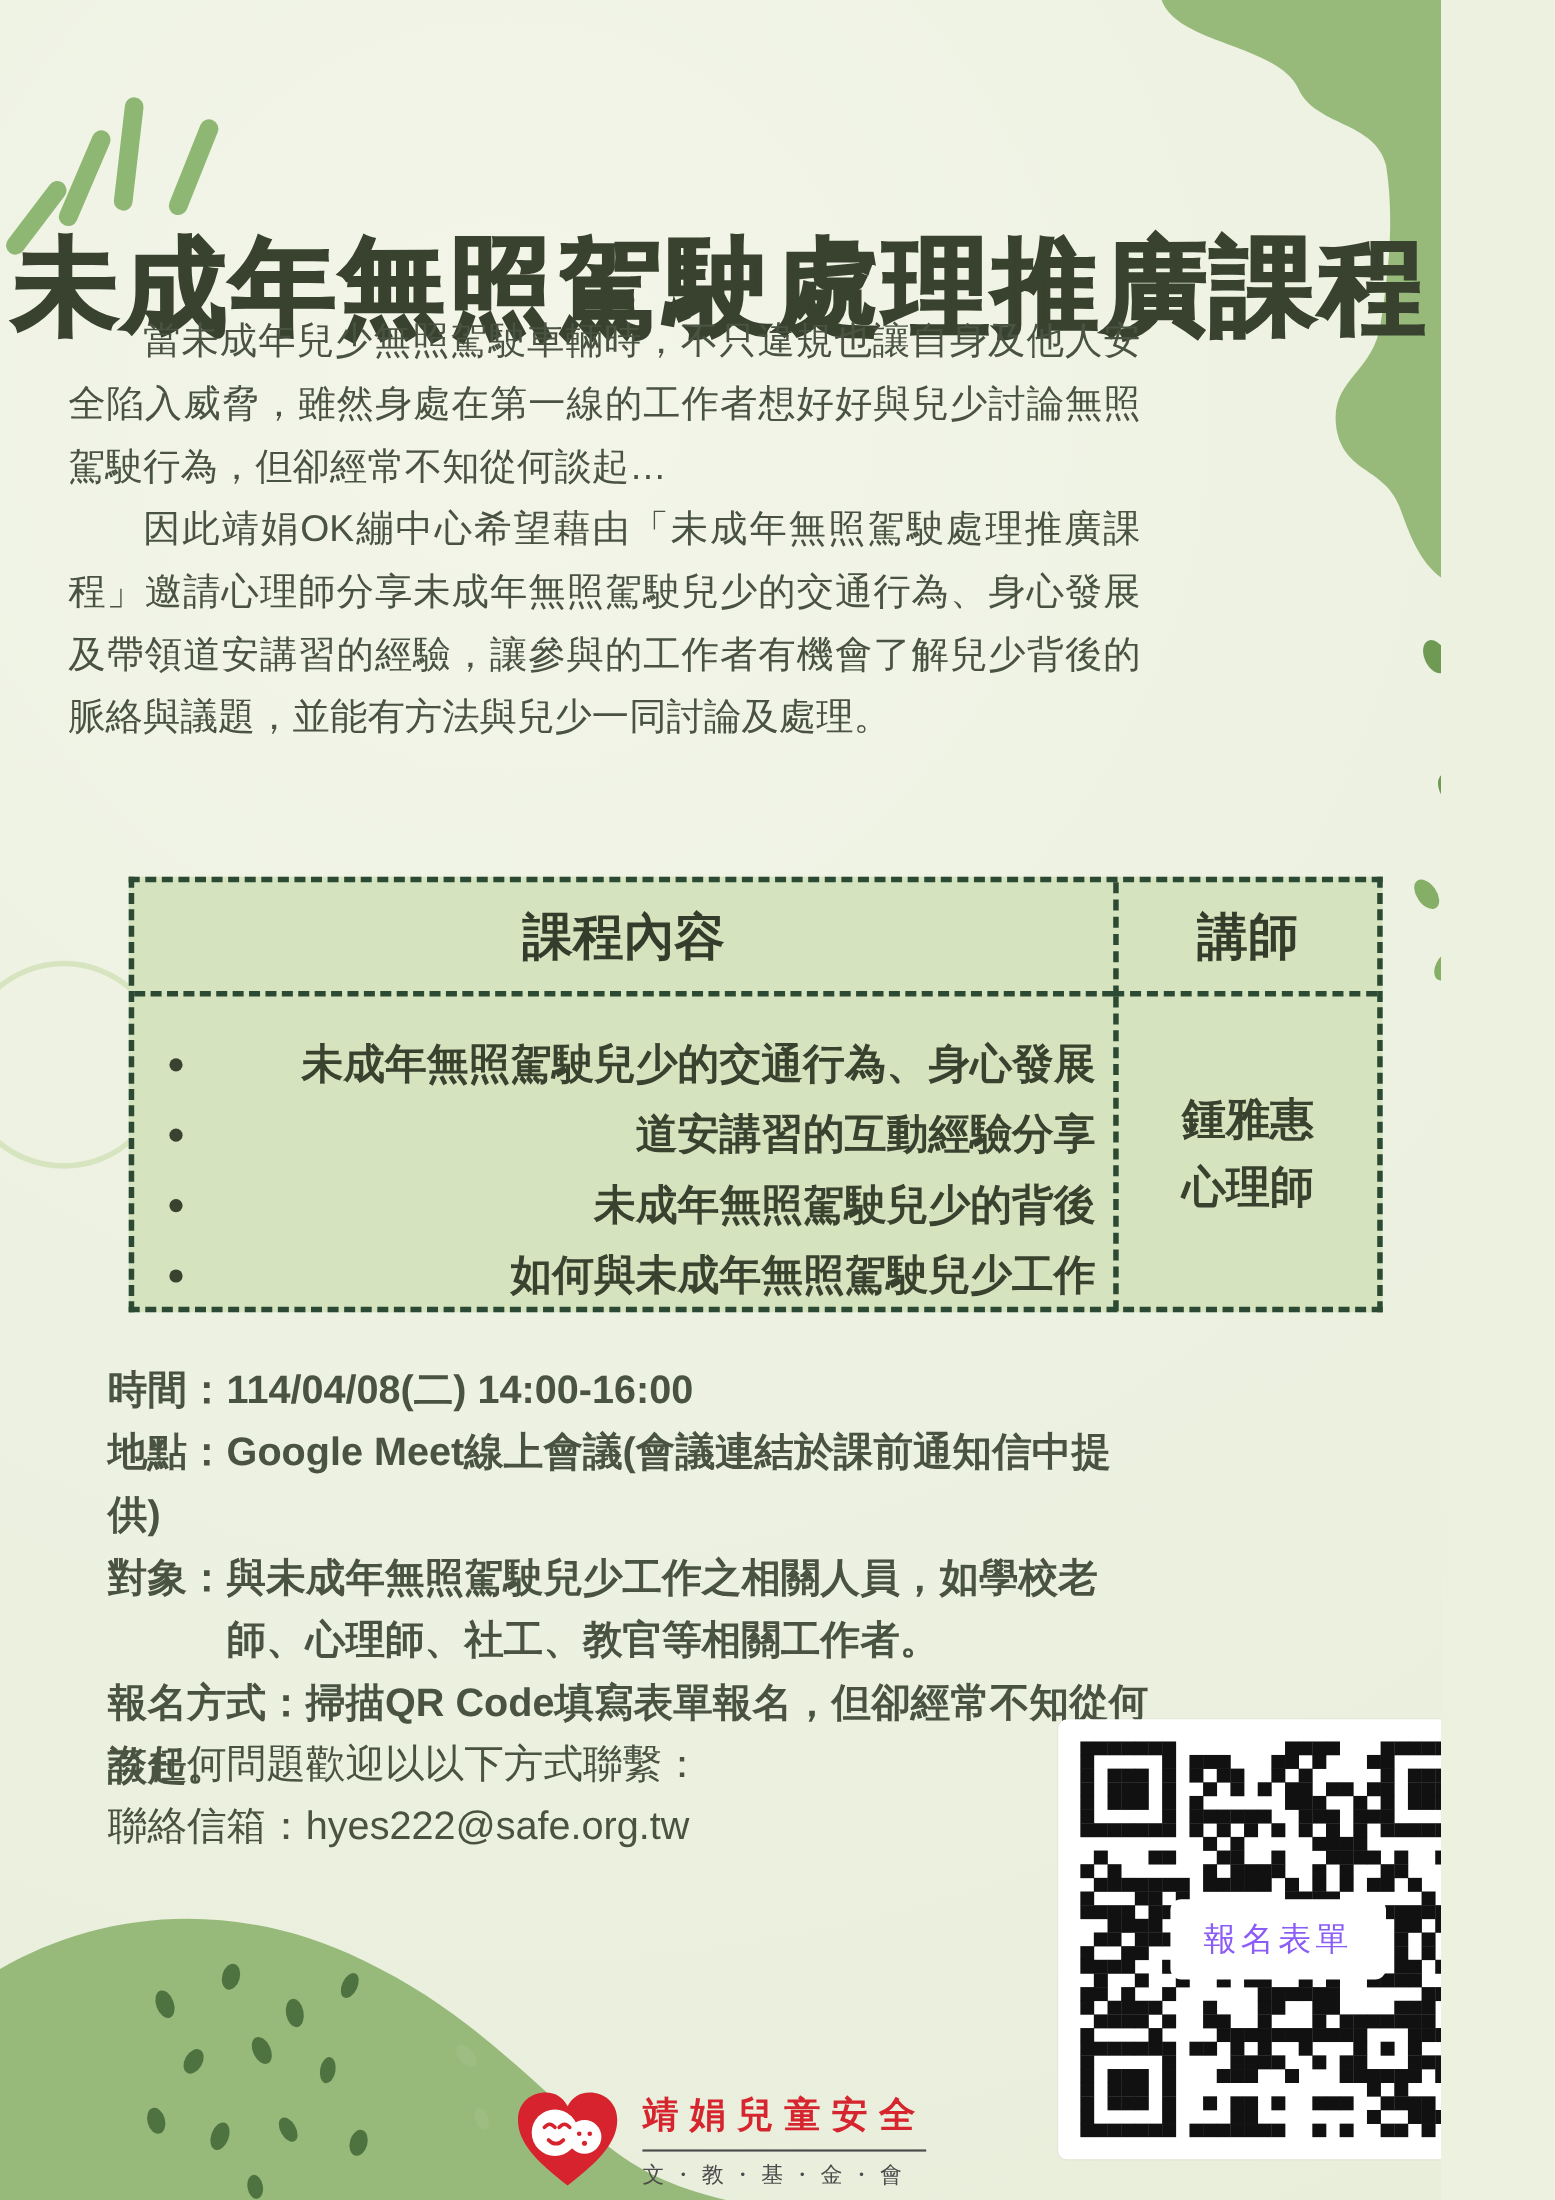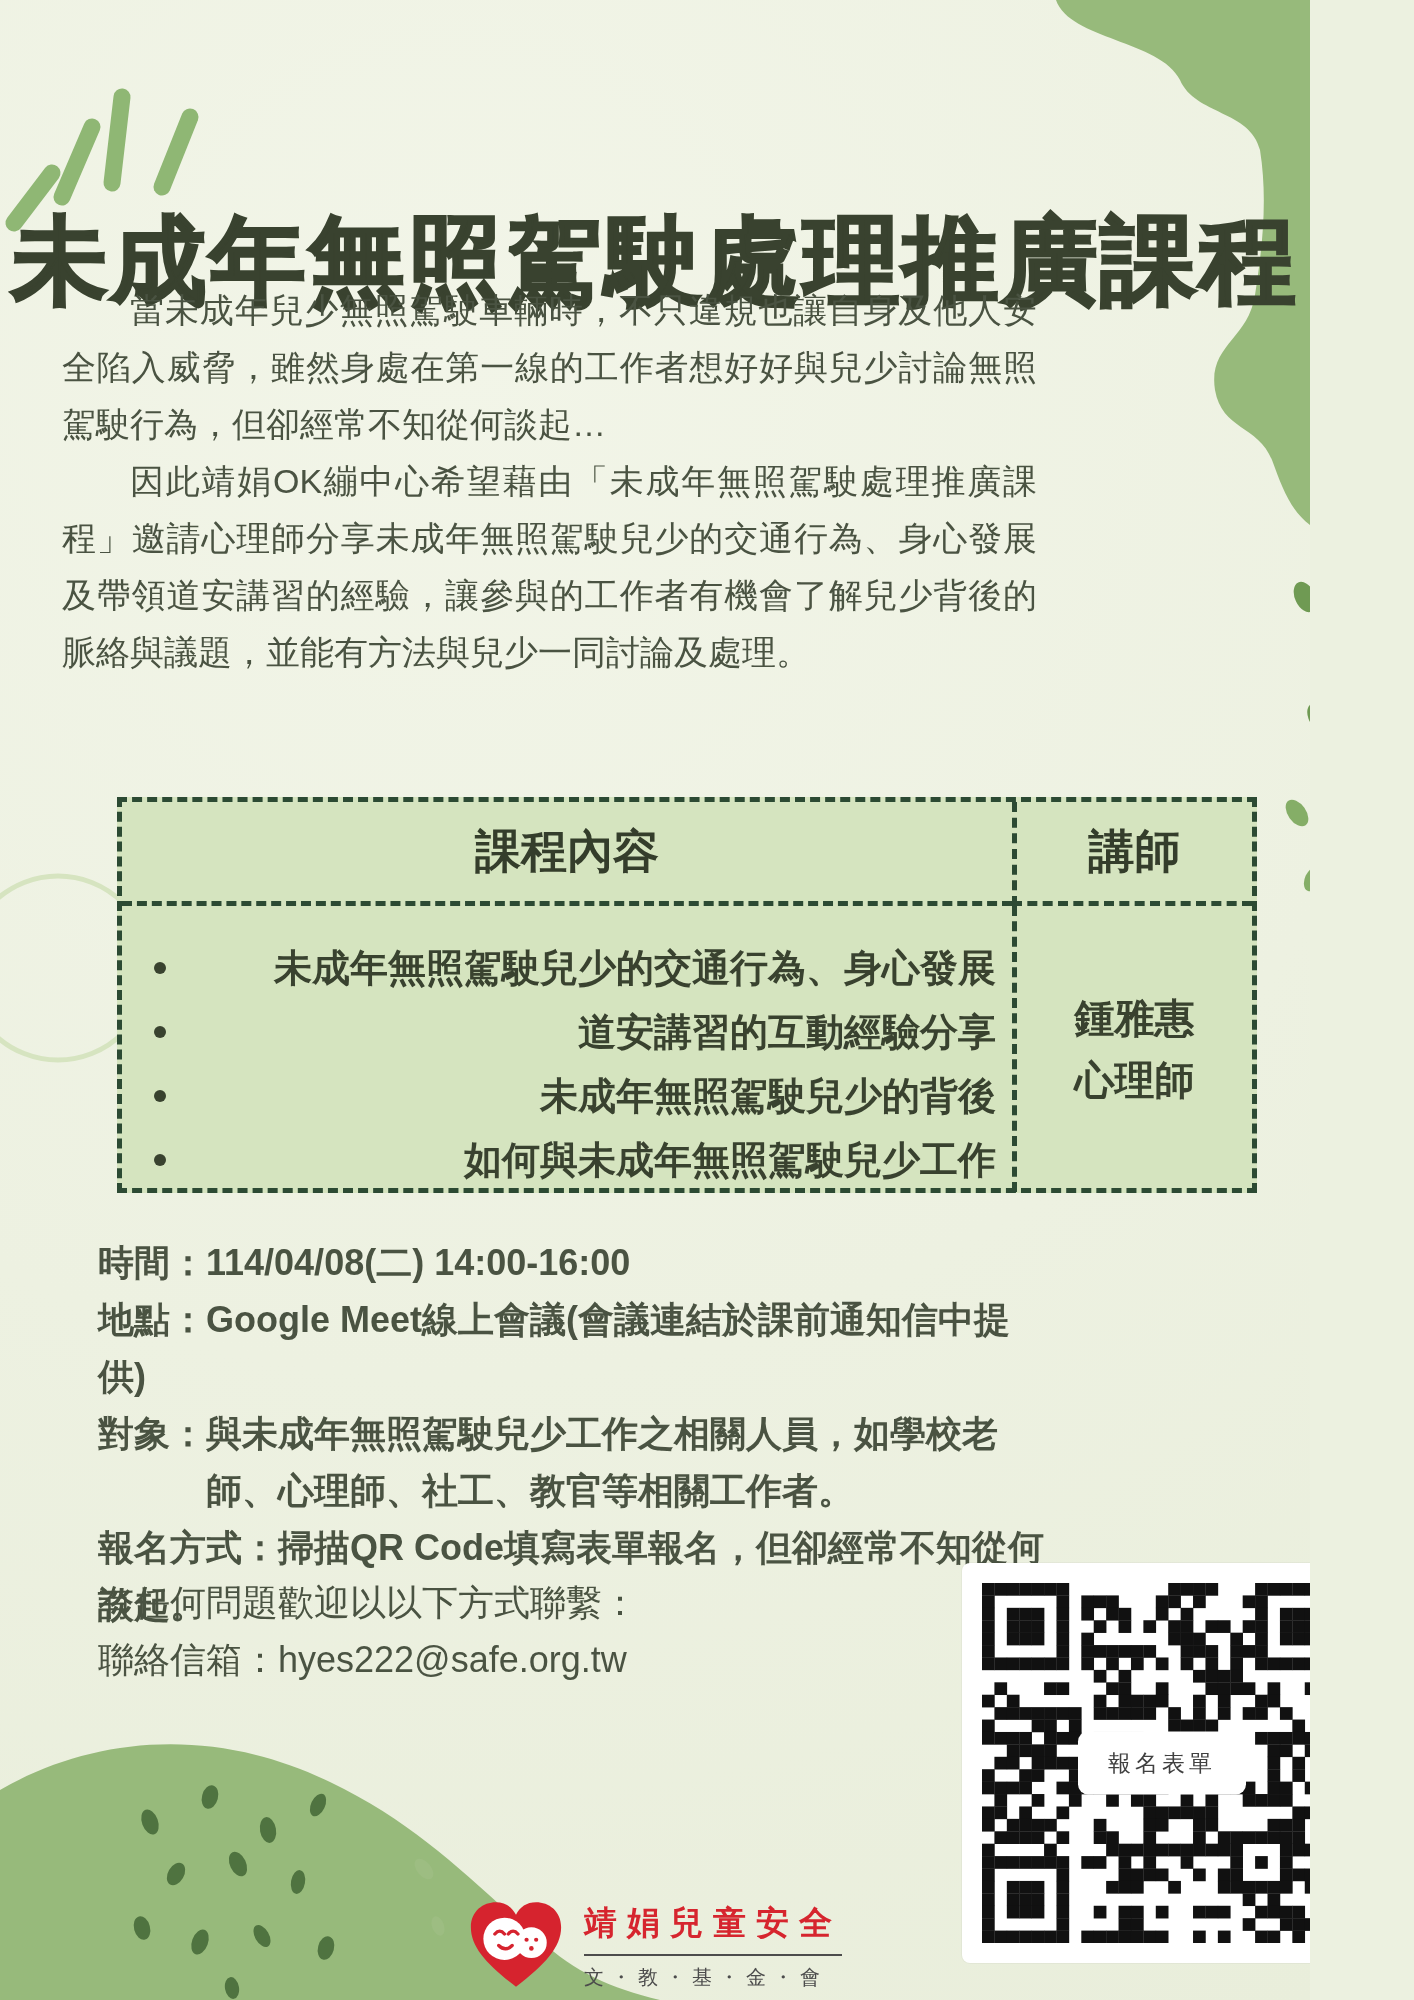--- a/index.html
+++ b/index.html
@@ -39,21 +39,21 @@
 
   .contact{position:absolute;left:98px;top:1574px;width:860px;
            font-size:36px;line-height:57px;color:#4a5342;}
   .contact p{margin:0;}
 
   .qr-card{position:absolute;left:962px;top:1563px;width:400px;height:400px;
            background:#ffffff;border-radius:8px;box-shadow:0 0 0 1px rgba(0,0,0,0.03);}
   .qr-card svg{position:absolute;left:20px;top:20px;}
   .qr-label{position:absolute;left:50%;top:50%;transform:translate(-50%,-50%);
             background:#ffffff;padding:16px 30px;border-radius:10px;
-            font-size:23px;letter-spacing:4px;color:#404040;white-space:nowrap;text-align:center;}
+            font-size:30px;letter-spacing:4px;color:#8b5cf6;white-space:nowrap;text-align:center;}
 
   .logo{position:absolute;left:50%;bottom:8px;transform:translateX(-50%);
         display:flex;align-items:center;gap:20px;}
   .logo-text{display:flex;flex-direction:column;}
   .org-name{font-size:33px;font-weight:bold;color:#d6252e;letter-spacing:10px;white-space:nowrap;}
   .org-sub{margin-top:8px;padding-top:8px;border-top:2px solid #4c4c4c;
            font-size:20px;font-weight:normal;color:#4c4c4c;letter-spacing:7px;white-space:nowrap;}
 </style>
 </head>
 <body>

